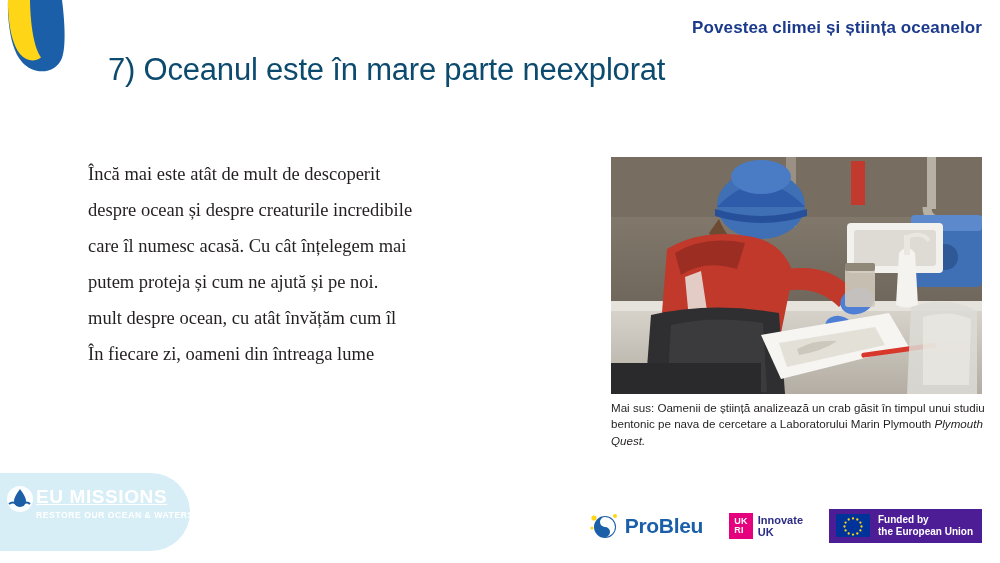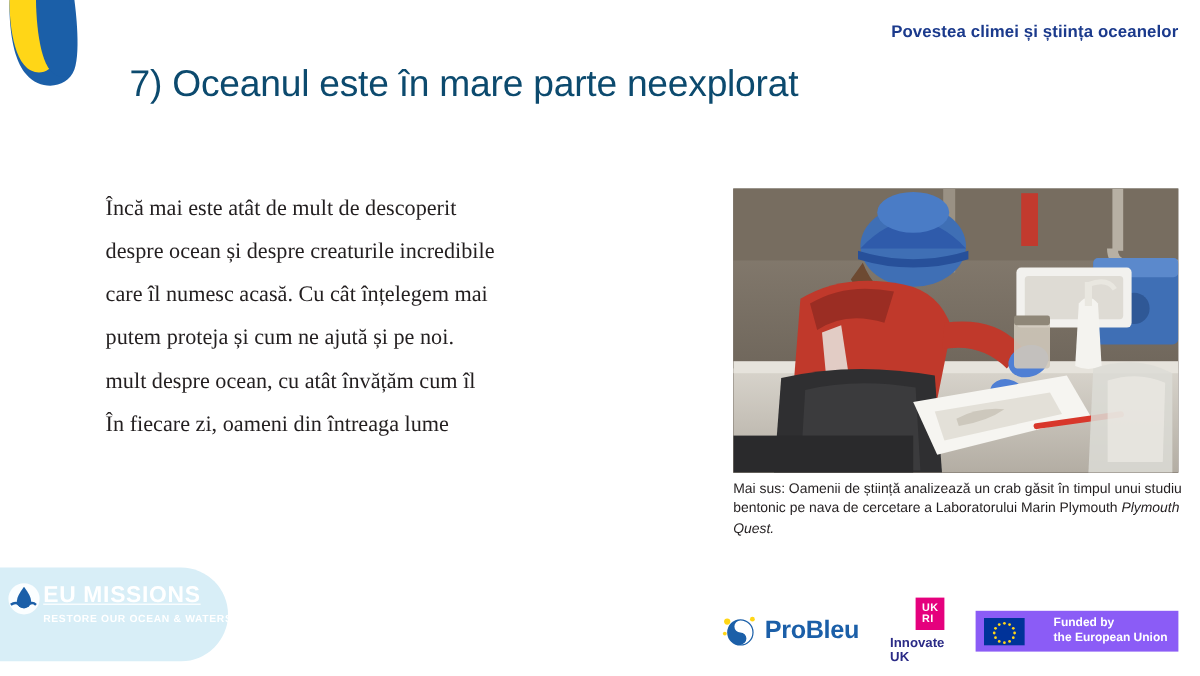--- a/index.html
+++ b/index.html
@@ -28,21 +28,21 @@
     width: 120px;
     height: 120px;
     overflow: hidden;
   }
 
   
   .header-note {
     position: absolute;
     right: 18px;
     top: 18px;
-    font-size: 14px;
+    font-size: 17px;
     font-weight: bold;
     color: #1b3a8c;
     letter-spacing: 0.1px;
   }
   .slide-title {
     position: absolute;
     left: 108px;
     top: 52px;
     font-size: 31px;
     font-weight: normal;
@@ -153,44 +153,42 @@
     gap: 6px;
   }
   .probleu-text {
     font-size: 21px;
     font-weight: bold;
     color: #1b5fa8;
     letter-spacing: -0.3px;
   }
   .ukri {
     display: flex;
-    align-items: flex-end;
+    align-items: center;
     gap: 5px;
-    flex-direction: column;
   }
   .ukri-box {
     background: #e5007d;
     color: #ffffff;
     font-size: 9px;
     font-weight: bold;
     line-height: 1.02;
     padding: 4px 5px;
     letter-spacing: 0.3px;
   }
   .ukri-label {
     color: #2b2b86;
     font-size: 11px;
     font-weight: bold;
     line-height: 1.1;
   }
   .eu-funded {
     display: flex;
-    align-items: center;
-    gap: 24px;
-    background: #8b5cf6;
+    gap: 8px;
+    background: #4c1d95;
     padding: 5px 9px 5px 7px;
   }
   .eu-funded .label {
     color: #ffffff;
     font-size: 10px;
     font-weight: bold;
     line-height: 1.18;
   }
 </style>
 </head>

